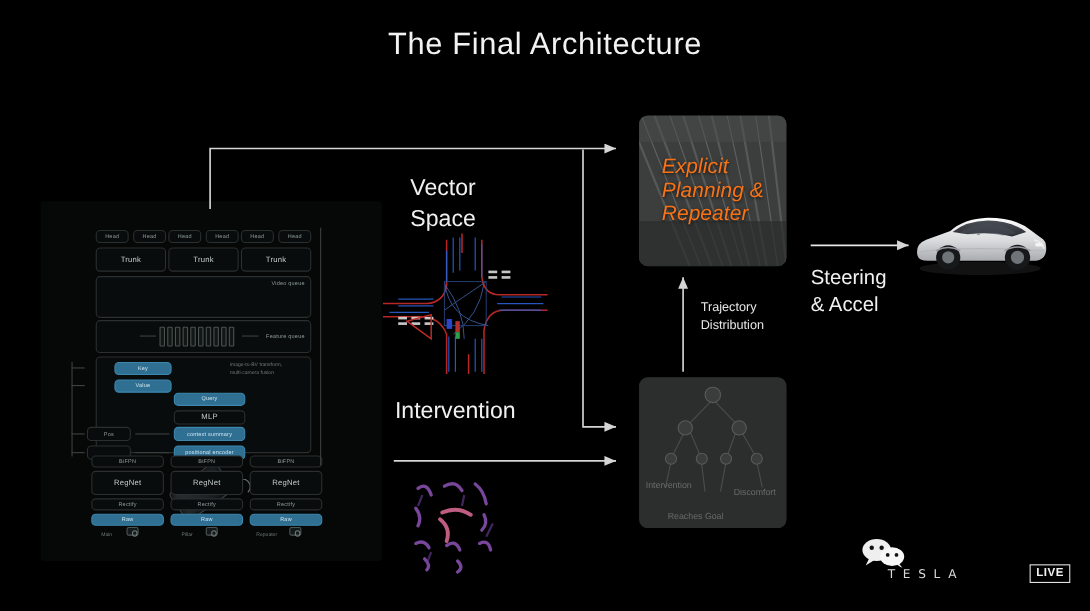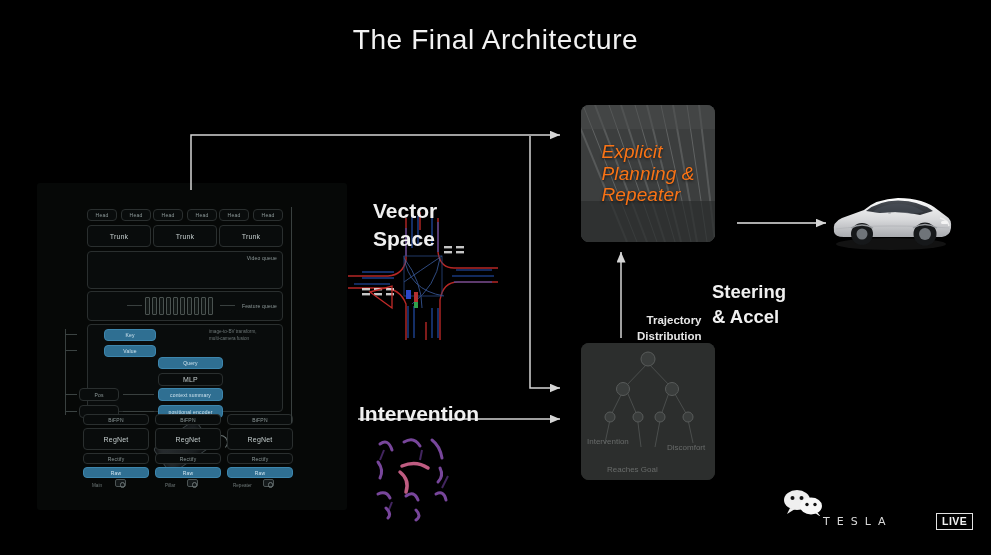--- a/index.html
+++ b/index.html
@@ -83,40 +83,40 @@
   .stage-box .cap {
     position: relative; z-index: 5; text-align: left; color: #f97316;
     font-size: 19px; line-height: 1.14; font-weight: 400; letter-spacing: .1px;
     text-shadow: 0 1px 3px rgba(0,0,0,.75);
     font-style: italic;
   }
   #explicit-bg { position: absolute; inset: 0; }
   #planner-bg  { position: absolute; inset: 0; }
 
   
-  .dlabel { position: absolute; color: #f0f0f0; font-weight: 700; margin-top: 40px; }
+  .dlabel { position: absolute; color: #f0f0f0; font-weight: 400; }
   #lbl-vector { left: 373px; top: 157px; font-size: 21px; line-height: 1.32; }
   #lbl-inter  { left: 359px; top: 360px; font-size: 21px; line-height: 1.32; }
-  #lbl-traj   { left: 637px; top: 273px; font-size: 11.5px; line-height: 1.35; color: #e6e6e6; text-align: right; }
-  #lbl-steer  { left: 712px; top: 240px; font-size: 18.5px; line-height: 1.35; }
+  #lbl-traj   { left: 637px; top: 273px; font-size: 11.5px; line-height: 1.35; color: #e6e6e6; }
+  #lbl-steer  { left: 737px; top: 240px; font-size: 18.5px; line-height: 1.35; }
 
   
   #arrows { position: absolute; inset: 0; }
 
   
   #car { position: absolute; left: 828px; top: 192px; width: 126px; height: 60px; }
 
   
   #watermark { position: absolute; left: 781px; top: 489px; width: 200px; height: 52px; }
   #wm-cn {
     position: absolute; left: 52px; top: 0px; color: #f3f3f3;
     font-size: 19px; letter-spacing: 1px; font-family: "DejaVu Sans", sans-serif;
   }
   #wm-tesla {
-    position: absolute; left: 42px; top: 26px; color: #d8d8d8;
+    position: absolute; left: 26px; top: 26px; color: #d8d8d8;
     font-size: 11px; letter-spacing: 7px; font-family: "DejaVu Sans", sans-serif;
   }
   #wm-live {
     position: absolute; left: 155px; top: 24px;
     border: 1.5px solid #e2e2e2; color: #f2f2f2; font-size: 10.5px;
     padding: 1px 5px 2px 5px; letter-spacing: .5px; font-weight: 700;
   }
 </style>
 </head>
 <body>

